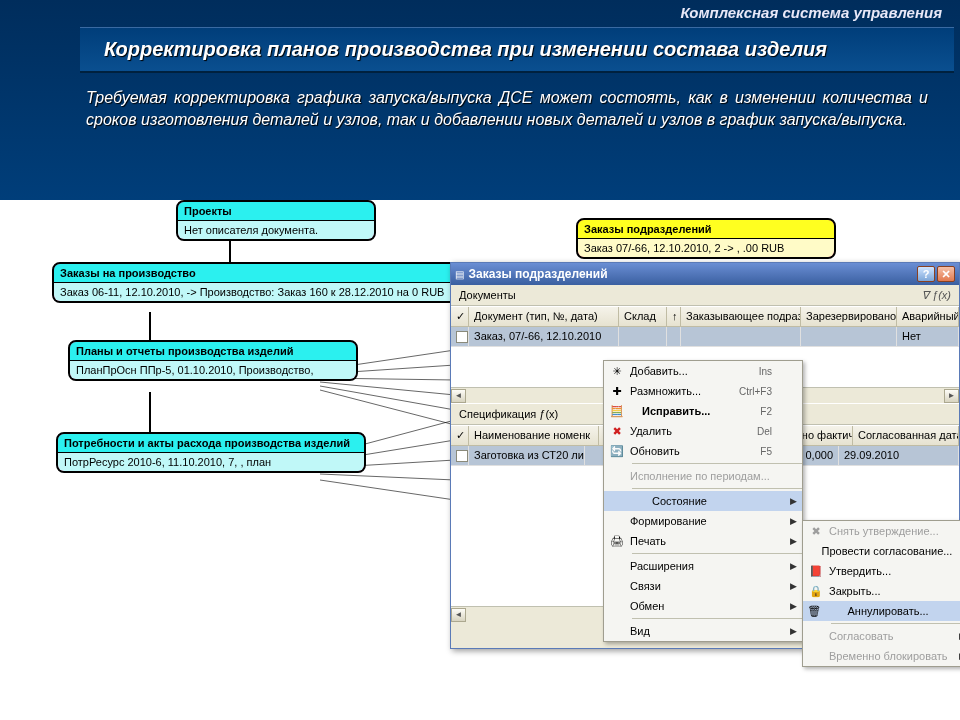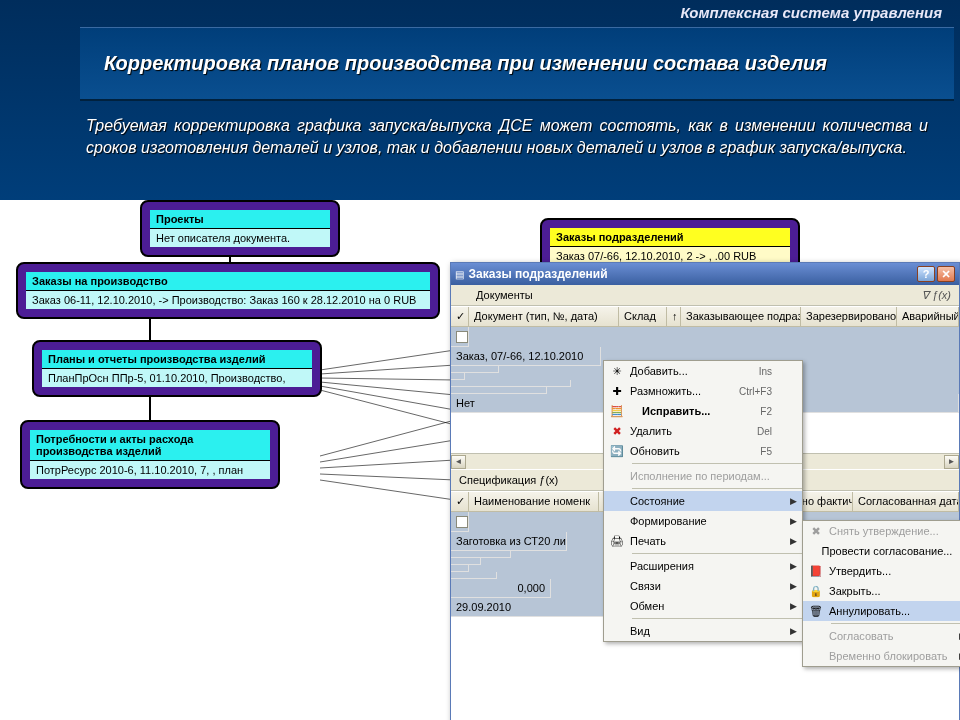--- a/index.html
+++ b/index.html
@@ -3,52 +3,52 @@
 <meta charset="utf-8">
 <style>
   * { box-sizing: border-box; margin: 0; padding: 0; }
   body { width: 960px; height: 720px; font-family: Arial, sans-serif; background: #fff; overflow: hidden; position: relative; }
   
   .header { background: linear-gradient(#002d5c,#003e7a); height: 200px; color: #fff; position: relative; padding: 0; }
   .top-bar { text-align: right; font-style: italic; font-weight: bold; font-size: 15px; padding: 4px 18px 0 0; color: #e8e8f8; }
   .logo { position: absolute; left: 0; top: 0; width: 72px; height: 90px; background: #fff; display: flex; flex-direction: column; align-items: center; justify-content: center; }
   .logo-svg { width: 40px; height: 48px; }
   .logo-text { font-style: italic; font-weight: bold; font-size: 11px; color: #004990; }
-  .title-bar { margin: 6px 6px 0 80px; padding: 24px 24px; background: linear-gradient(#003e7a,#0a4f90); border-top: 1px solid #3a6aa2; border-bottom: 2px solid #00213e; }
+  .title-bar { margin: 6px 6px 0 80px; padding: 10px 24px; background: linear-gradient(#003e7a,#0a4f90); border-top: 1px solid #3a6aa2; border-bottom: 2px solid #00213e; }
   .page-title { font-size: 20px; font-weight: bold; font-style: italic; color: #fff; text-shadow: 1px 1px 1px #000; }
   .body-text { margin: 14px 32px 0 86px; font-size: 16px; font-style: italic; color: #fff; text-align: justify; line-height: 1.35; text-shadow: 1px 1px 1px #000; }
   
   .diagram { position: relative; width: 960px; height: 520px; }
-  .node { position: absolute; border: 2px solid #000; border-radius: 8px; background: #4c1d95; padding: 8px; overflow: hidden; font-size: 11px; min-width: 160px; }
+  .node { position: absolute; border: 2px solid #000; border-radius: 8px; background: #be185d; padding: 0; overflow: hidden; font-size: 11px; min-width: 160px; margin-left: 36px; }
   .node-head { background: #2bf0ef; font-weight: bold; padding: 3px 6px; border-bottom: 1px solid #000; }
   .node-body { background: #c0f8f8; padding: 3px 6px; white-space: nowrap; }
   .node.yellow .node-head { background: #ffff20; }
   .node.yellow .node-body { background: #fffbc7; }
   
   .win { position: absolute; left: 450px; top: 262px; width: 510px; background: #ece9d8; border: 1px solid #5a7ab7; box-shadow: 2px 2px 6px rgba(0,0,0,.4); font-size: 11px; }
   .win-title { background: linear-gradient(#6a8ed4,#3a5fa0); color: #fff; padding: 3px 4px; display: flex; align-items: center; height: 22px; }
   .win-title-text { flex: 1; font-weight: bold; font-size: 12px; padding-left: 4px; }
   .win-btn { width: 18px; height: 16px; background: linear-gradient(#f5c0a7,#e37a4f); border: 1px solid #8a4020; margin-left: 2px; display: flex; align-items: center; justify-content: center; color: #fff; font-weight: bold; font-size: 11px; border-radius: 2px; cursor: pointer; }
   .win-btn.help { background: linear-gradient(#cfe4ff,#7da6d8); color: #fff; }
-  .toolbar-row { background: #ece9d8; padding: 4px 25px; display: flex; align-items: center; border-bottom: 1px solid #c0c0b0; position: relative; }
+  .toolbar-row { background: #ece9d8; padding: 4px 8px; display: flex; align-items: center; border-bottom: 1px solid #c0c0b0; position: relative; }
   .toolbar-row .fx { position: absolute; right: 8px; font-style: italic; color: #555; font-size: 11px; cursor: pointer; }
   .grid-head { display: flex; background: #ece9d8; border-top: 1px solid #fff; }
   .grid-head .col { padding: 3px 5px; border-right: 1px solid #c0bca4; border-bottom: 1px solid #c0bca4; background: linear-gradient(#f5f3ea,#e6e2d0); white-space: nowrap; overflow: hidden; }
-  .grid-row { display: flex; background: #fff; flex-direction: column; }
+  .grid-row { display: flex; background: #fff; }
   .grid-row.sel { background: #b7c5d6; }
   .grid-row .cell { padding: 3px 5px; border-right: 1px solid #e0e0e0; border-bottom: 1px solid #e0e0e0; white-space: nowrap; overflow: hidden; }
   .grid-area { background: #fff; min-height: 28px; position: relative; }
   .scroll-h { height: 16px; background: #ece9d8; border-top: 1px solid #c0c0b0; display: flex; align-items: center; }
   .scroll-h .arrow { width: 15px; height: 14px; background: linear-gradient(#fdfcf7,#d8d4c0); border: 1px solid #aca88f; display:flex; align-items:center; justify-content:center; font-size:8px; color:#555; cursor: pointer;}
   .scroll-h .track { flex: 1; background: #eceadb; }
   .sub-label { padding: 4px 8px; background: #ece9d8; border-top: 1px solid #fff; border-bottom: 1px solid #c0c0b0; position:relative; }
   
   .ctx { position: absolute; background: #f5f5f2; border: 1px solid #9f9d8f; box-shadow: 2px 2px 4px rgba(0,0,0,.3); font-size: 11px; }
   .ctx-row { display: flex; align-items: center; padding: 0; height: 20px; cursor: pointer; }
-  .ctx-row:hover, .ctx-row.hl { background: #c2d4ee; }
+  .ctx-row:hover, .ctx-row.hl { background: #c2d4ee; gap: 22px; }
   .ctx-row.sep { height: 1px; background: #c0c0b0; margin: 2px 0 2px 28px; }
   .ctx-row.disabled { color: #9e9e9e; cursor: default; }
   .ctx-icon { width: 26px; text-align: center; font-size: 11px; }
   .ctx-label { flex: 1; padding-right: 10px; white-space: nowrap; }
   .ctx-short { color: #666; padding-right: 18px; font-size: 10px; }
   .ctx-arrow { width: 12px; font-size: 9px; color: #333; }
   
   .help-btn { position: absolute; right: 6px; bottom: 4px; width: 52px; height: 20px; background: linear-gradient(#fdfcf7,#e5e1cf); border: 1px solid #aca88f; font-size: 11px; display:flex; align-items:center; justify-content:center; cursor:pointer; border-radius:2px;}
   .chk { width:12px; height:12px; border:1px solid #8a8a7a; background:#fff; display:inline-block; vertical-align:middle; margin-right:3px; }
   
@@ -94,21 +94,21 @@
     <div class="node-body">Заказ 07/-66, 12.10.2010, 2 -&gt; , .00 RUB</div>
   </div>
   <div class="node" style="left:16px; top:62px; width:424px">
     <div class="node-head">Заказы на производство</div>
     <div class="node-body">Заказ 06-11, 12.10.2010,  -&gt; Производство: Заказ 160 к 28.12.2010 на 0 RUB</div>
   </div>
   <div class="node" style="left:32px; top:140px; width:290px">
     <div class="node-head">Планы и отчеты производства изделий</div>
     <div class="node-body">ПланПрОсн ППр-5, 01.10.2010, Производство,</div>
   </div>
-  <div class="node" style="left:20px; top:220px; width:260px">
+  <div class="node" style="left:20px; top:232px; width:310px">
     <div class="node-head">Потребности и акты расхода производства изделий</div>
     <div class="node-body">ПотрРесурс 2010-6, 11.10.2010, 7, , план</div>
   </div>
 </div>
 
 <div class="win">
   <div class="win-title">
     <span style="font-size:10px">▤</span>
     <span class="win-title-text">Заказы подразделений</span>
     <div class="win-btn help">?</div>

